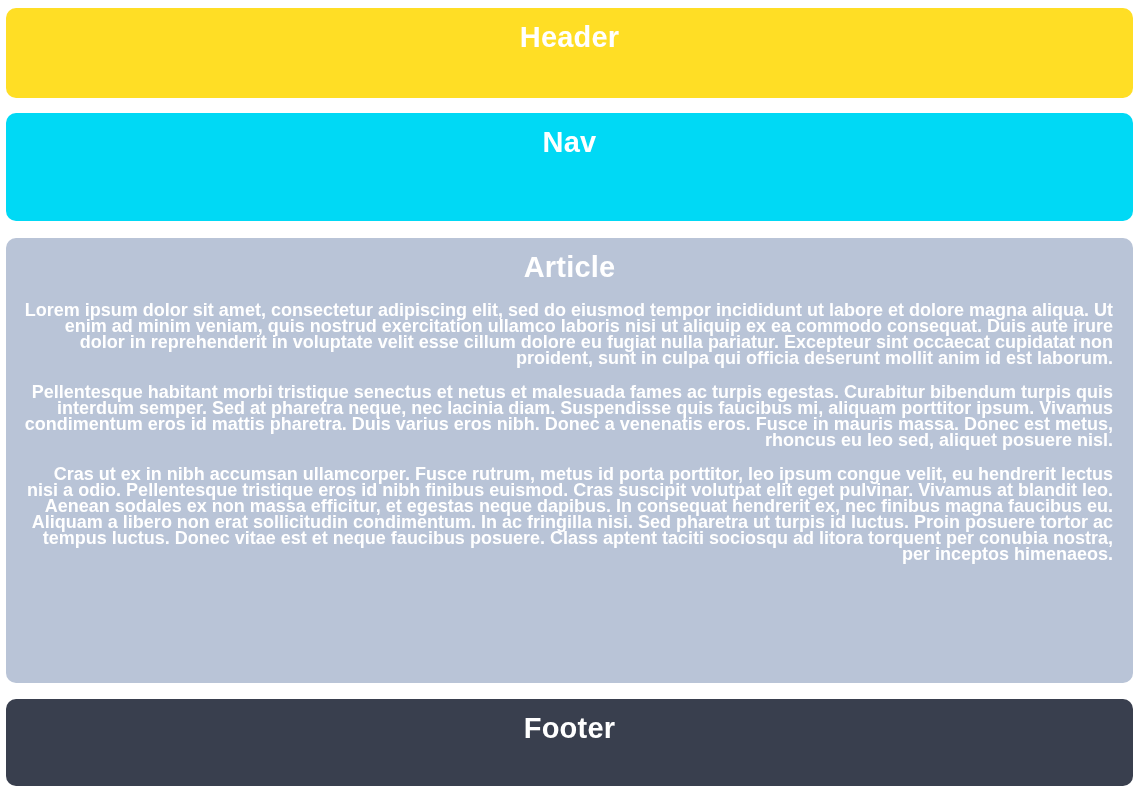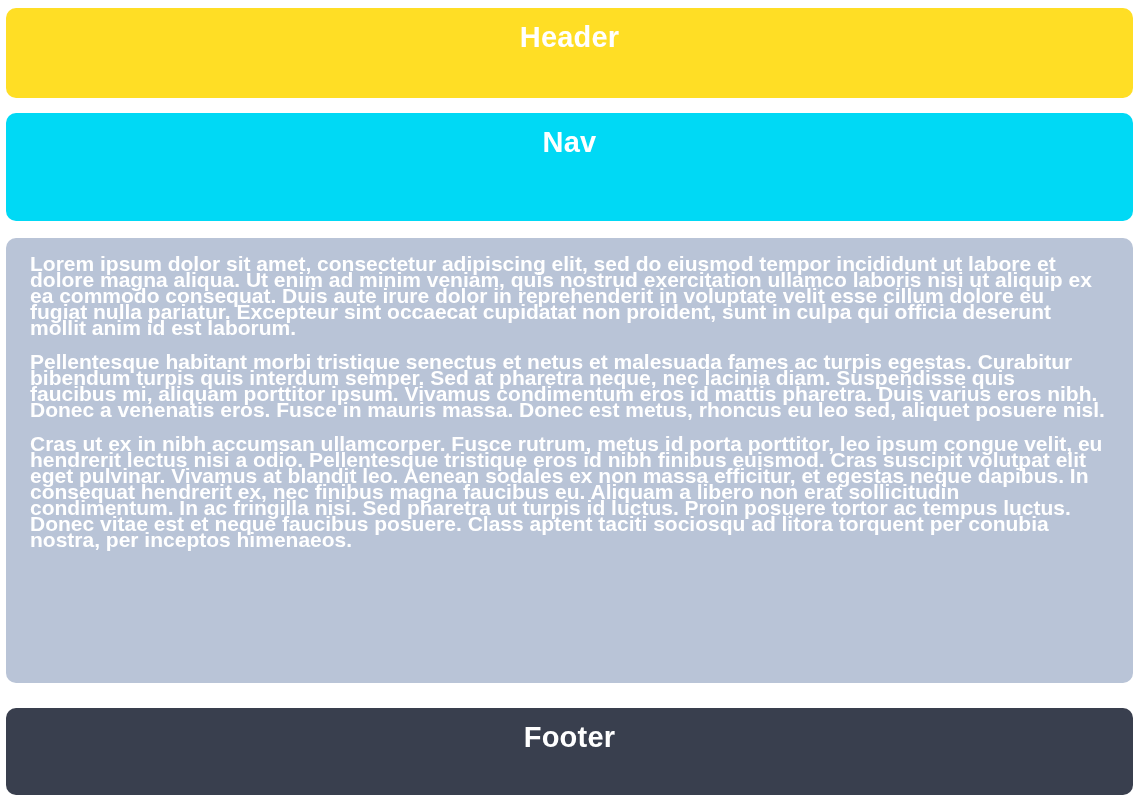--- a/index.html
+++ b/index.html
@@ -54,31 +54,31 @@
   .nav {
     height: 108px;
     background: var(--nav_bg, #00d9f5);
   }
   .article {
     flex: 1;
     background: var(--article_bg, #b9c4d7);
     overflow: hidden;
   }
   .article p {
-    margin: 18px 8px;
+    margin: 18px 0;
     padding: 0 20px 0 16px;
-    font-size: 21px;
+    font-size: 18px;
     line-height: 16px;
     font-weight: bold;
     color: var(--text, #ffffff);
-    text-align: left;
+    text-align: right;
   }
   .footer {
     height: 87px;
-    margin-top: 10px;
+    margin-top: 1px;
     background: var(--footer_bg, #393f4e);
   }
 </style>
 </head>
 <body>
 
 <div class="page">
 
   <header class="box header">
     <h1 class="page-title">Header</h1>
@@ -87,20 +87,21 @@
   <div class="content-row">
 
 
     <div class="main-col">
 
       <nav class="box nav">
         <h2 class="section-title">Nav</h2>
       </nav>
 
       <article class="box article">
+        <h2 class="section-title">Article</h2>
         <p>Lorem ipsum dolor sit amet, consectetur adipiscing elit, sed do eiusmod tempor incididunt ut labore et dolore magna aliqua. Ut enim ad minim veniam, quis nostrud exercitation ullamco laboris nisi ut aliquip ex ea commodo consequat. Duis aute irure dolor in reprehenderit in voluptate velit esse cillum dolore eu fugiat nulla pariatur. Excepteur sint occaecat cupidatat non proident, sunt in culpa qui officia deserunt mollit anim id est laborum.</p>
         <p>Pellentesque habitant morbi tristique senectus et netus et malesuada fames ac turpis egestas. Curabitur bibendum turpis quis interdum semper. Sed at pharetra neque, nec lacinia diam. Suspendisse quis faucibus mi, aliquam porttitor ipsum. Vivamus condimentum eros id mattis pharetra. Duis varius eros nibh. Donec a venenatis eros. Fusce in mauris massa. Donec est metus, rhoncus eu leo sed, aliquet posuere nisl.</p>
         <p>Cras ut ex in nibh accumsan ullamcorper. Fusce rutrum, metus id porta porttitor, leo ipsum congue velit, eu hendrerit lectus nisi a odio. Pellentesque tristique eros id nibh finibus euismod. Cras suscipit volutpat elit eget pulvinar. Vivamus at blandit leo. Aenean sodales ex non massa efficitur, et egestas neque dapibus. In consequat hendrerit ex, nec finibus magna faucibus eu. Aliquam a libero non erat sollicitudin condimentum. In ac fringilla nisi. Sed pharetra ut turpis id luctus. Proin posuere tortor ac tempus luctus. Donec vitae est et neque faucibus posuere. Class aptent taciti sociosqu ad litora torquent per conubia nostra, per inceptos himenaeos.</p>
       </article>
 
     </div>
   </div>
 
   <footer class="box footer">
     <h2 class="section-title">Footer</h2>

